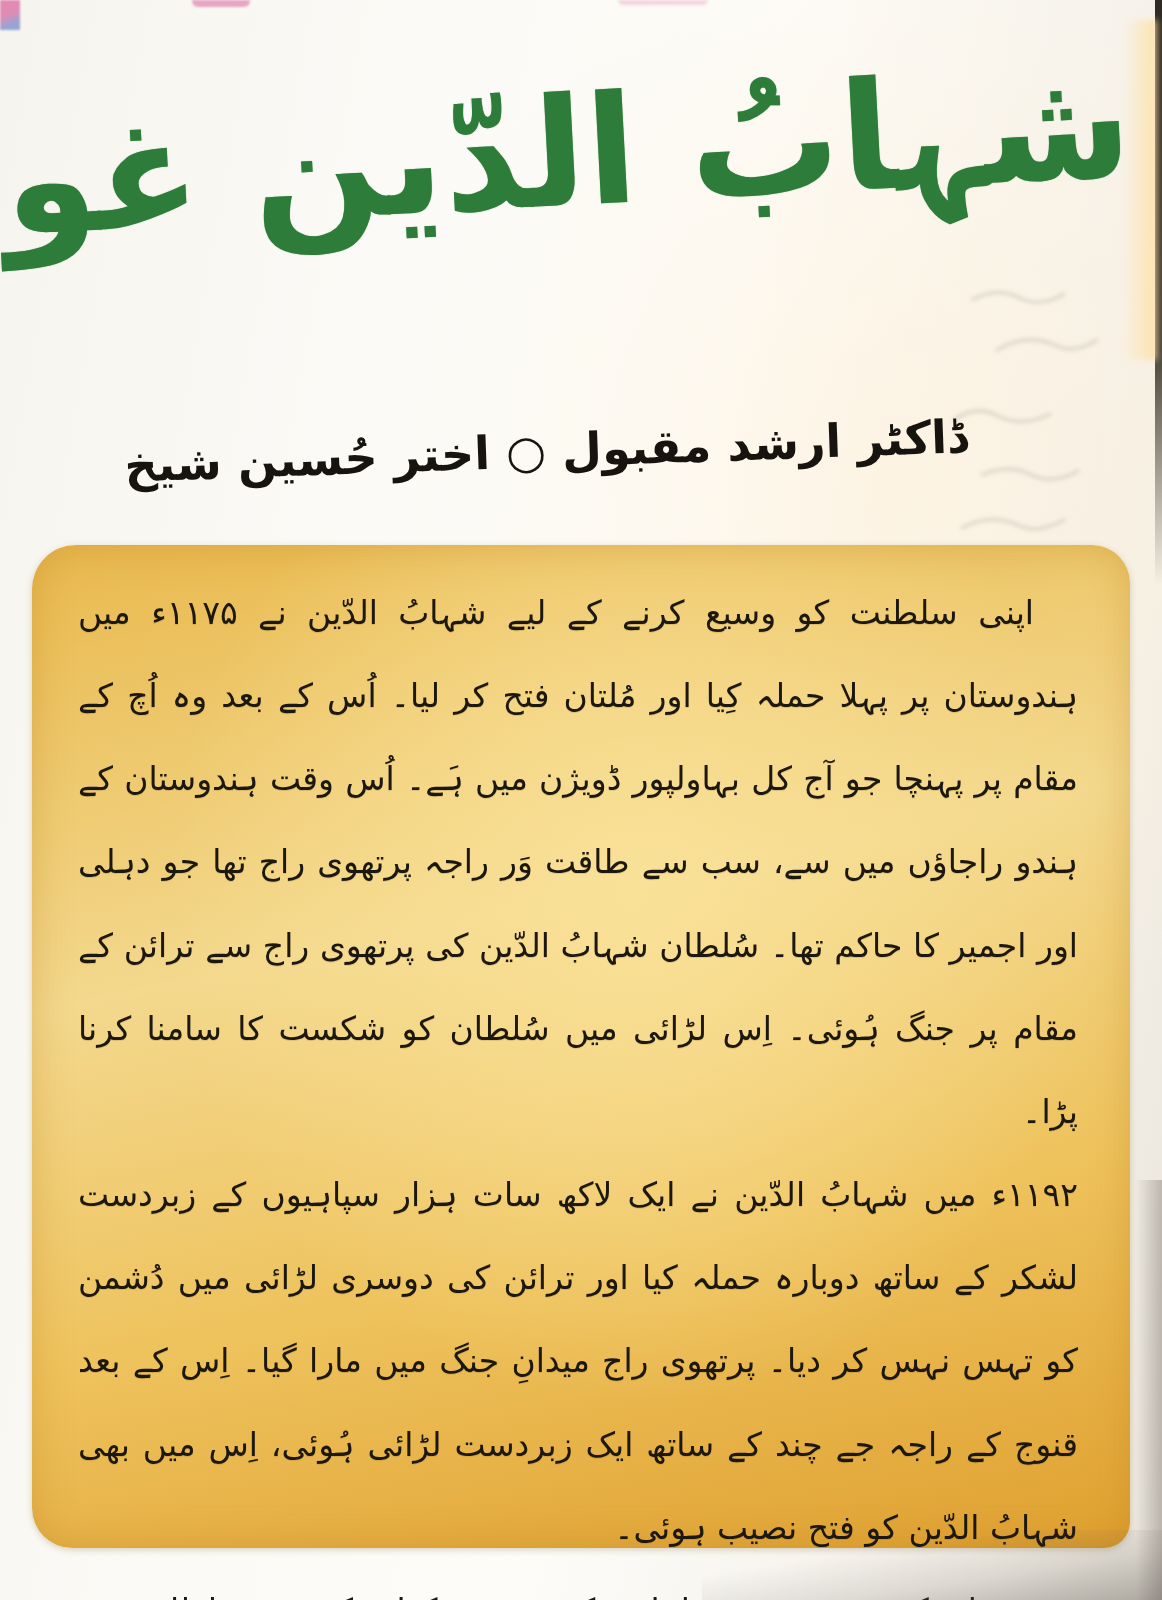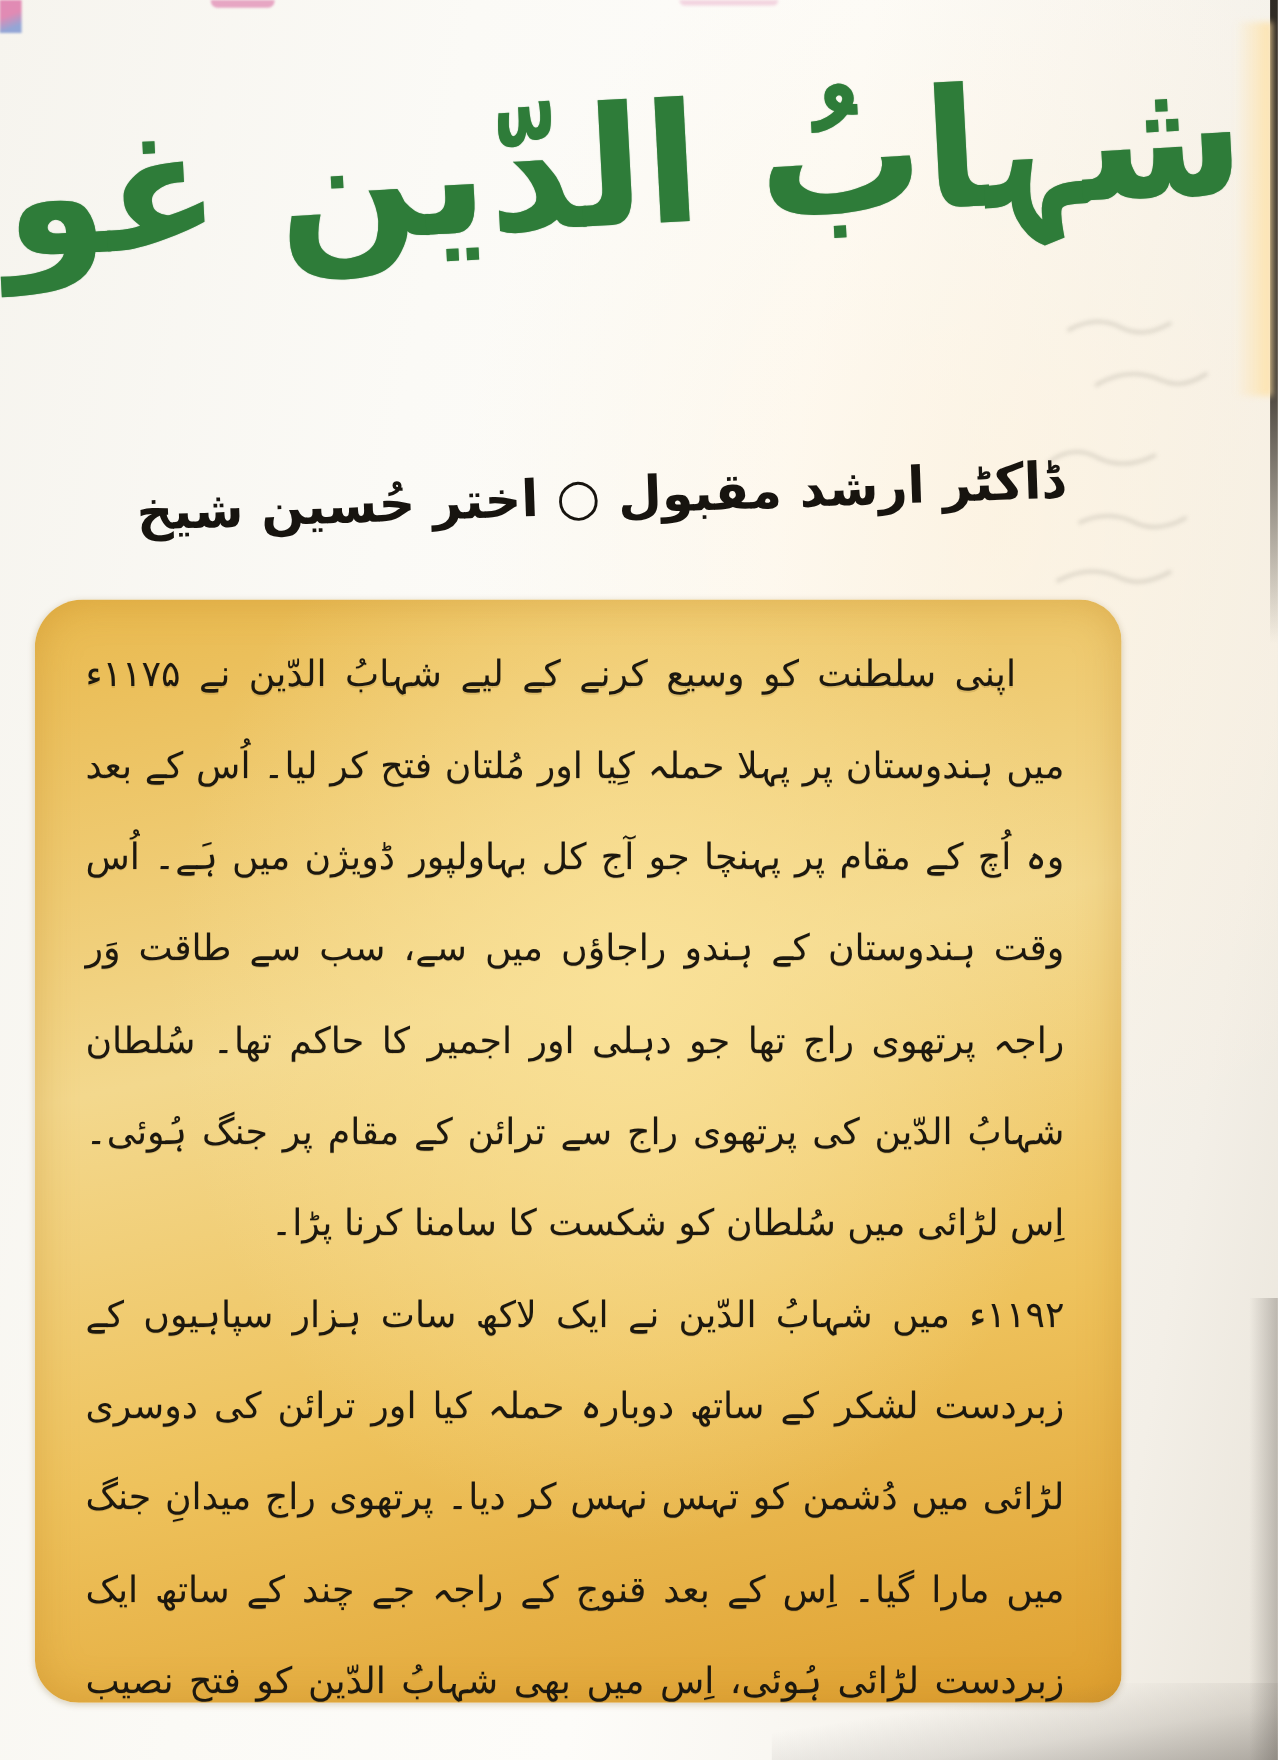--- a/index.html
+++ b/index.html
@@ -51,21 +51,21 @@
   }
   .byline{
     position:absolute;left:0;right:70px;top:408px;
     text-align:center;white-space:nowrap;
     font-size:46px;line-height:1.9;font-weight:bold;
     color:var(--byline_black,#17140f);
     transform:rotate(-2deg);
   }
   
   .panel{
-    position:absolute;left:32px;top:545px;width:988px;height:1003px;
+    position:absolute;left:32px;top:545px;width:1098px;height:1003px;
     box-sizing:border-box;
     border-radius:44px 38px 26px 40px;
     padding:26px 52px 14px 46px;
     background:
       radial-gradient(ellipse at 55% 35%, rgba(250,226,153,.9) 0%, rgba(250,226,153,0) 55%),
       linear-gradient(168deg, var(--panel_gold,#e9b94e) 0%, var(--panel_gold_light,#f3d88d) 38%, #eec25c 68%, var(--panel_gold_deep,#dfa030) 100%);
     box-shadow:inset 0 0 38px rgba(182,124,27,.35), 0 2px 6px rgba(120,90,30,.25);
     direction:rtl;
   }
   .para{

